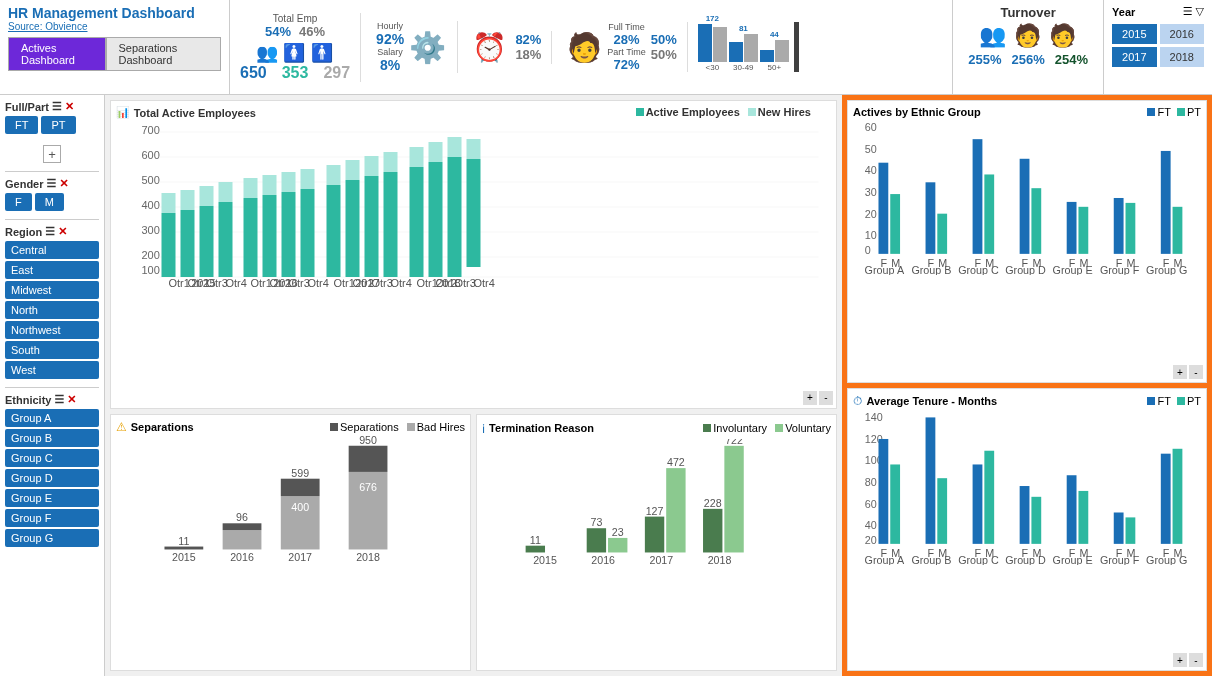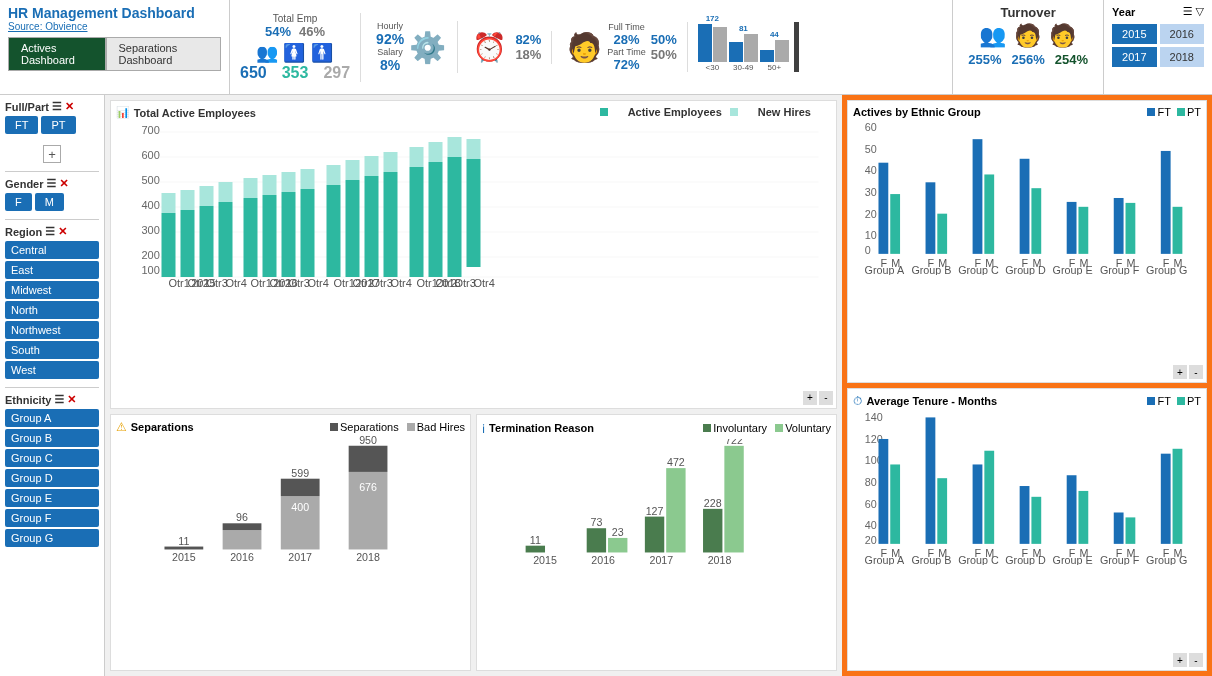--- a/index.html
+++ b/index.html
@@ -5,21 +5,21 @@
     * { box-sizing: border-box; margin: 0; padding: 0; font-family: Arial, sans-serif; font-size: 11px; }
     body { background: #f0f0f0; width: 1212px; height: 676px; overflow: hidden; }
     
     
     .header { background: #fff; border-bottom: 1px solid #ccc; display: flex; align-items: stretch; height: 95px; }
     .header-left { background: #fff; padding: 5px 8px; width: 230px; border-right: 1px solid #ccc; }
     .header-title { color: #1a6eb5; font-size: 14px; font-weight: bold; }
     .header-source { color: #1a6eb5; font-size: 10px; text-decoration: underline; }
     .header-tabs { display: flex; align-items: flex-end; padding: 5px 0 0 0; }
     .tab { padding: 4px 12px; cursor: pointer; border: 1px solid #aaa; font-size: 11px; }
-    .tab-active { background: #14532d; color: #fff; }
+    .tab-active { background: #6d28d9; color: #fff; }
     .tab-inactive { background: #e8e8e8; color: #333; }
     
     .header-stats { display: flex; align-items: center; padding: 5px 10px; gap: 5px; flex: 1; border-right: 1px solid #ccc; }
     
     .header-turnover { padding: 5px 15px; border-right: 1px solid #ccc; display: flex; flex-direction: column; align-items: center; }
     
     .header-year { padding: 5px 8px; display: flex; flex-direction: column; gap: 3px; }
     .year-btn { background: #1a6eb5; color: #fff; border: none; padding: 4px 10px; cursor: pointer; font-size: 11px; }
     .year-btn-active { background: #bbd4f0; color: #333; }
     
@@ -38,21 +38,21 @@
     .divider { border-top: 1px solid #ccc; margin: 5px 0; }
     
     
     .content { flex: 1; display: flex; flex-direction: column; gap: 5px; padding: 5px; background: #f0f0f0; overflow: hidden; }
     
     
     .chart-row { display: flex; gap: 5px; }
     .chart-box { background: #fff; border: 1px solid #ddd; padding: 5px; position: relative; }
     .chart-title { font-size: 11px; font-weight: bold; color: #333; display: flex; align-items: center; gap: 4px; margin-bottom: 3px; }
     .chart-legend { display: flex; gap: 8px; font-size: 9px; position: absolute; top: 5px; right: 25px; }
-    .legend-item { display: flex; align-items: center; gap: 20px; justify-content: center; }
+    .legend-item { display: flex; align-items: center; gap: 2px; justify-content: center; }
     .legend-dot { width: 8px; height: 8px; }
     
     
     .right-panel { width: 370px; display: flex; flex-direction: column; gap: 5px; }
     
     svg { display: block; }
     
     .plus-minus { position: absolute; bottom: 3px; right: 3px; display: flex; gap: 2px; }
     .pm-btn { background: #ddd; border: none; width: 14px; height: 14px; cursor: pointer; font-size: 10px; display: flex; align-items: center; justify-content: center; }
   </style>

